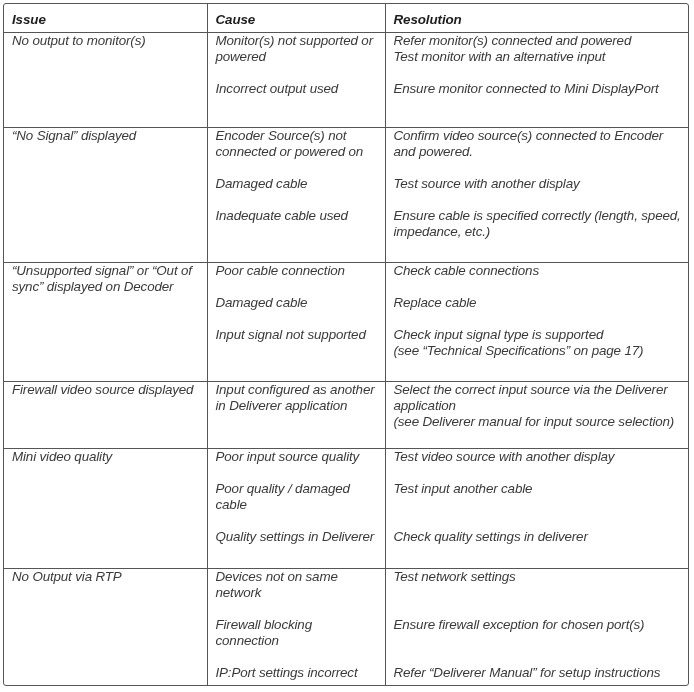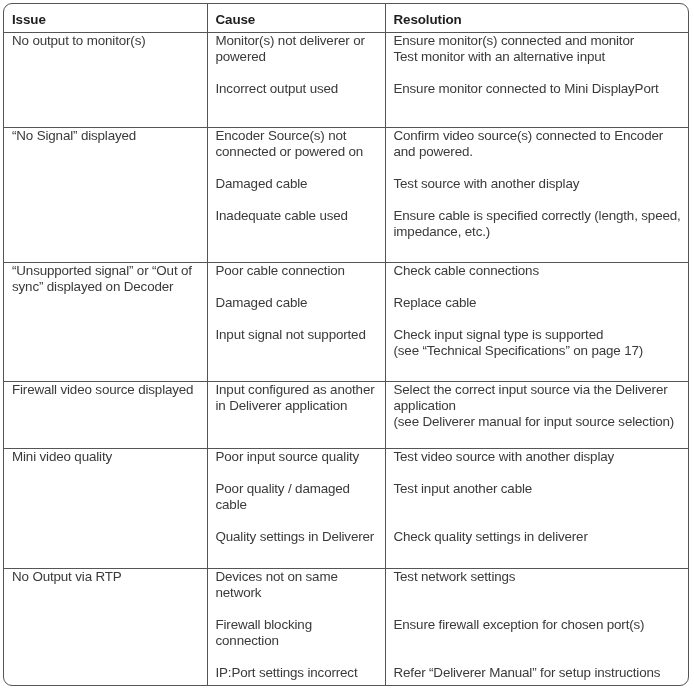--- a/index.html
+++ b/index.html
@@ -15,23 +15,24 @@
       font-family: "Liberation Sans", sans-serif;
       color: #3a3a3a;
     }
     .table-wrap {
       position: absolute;
       left: 3px;
       top: 3px;
       width: 684px;
       height: 681px;
       border: 1.5px solid #555555;
-      border-radius: 9px;
+      border-radius: 3px;
       overflow: hidden;
       box-sizing: content-box;
+      font-style: italic;
     }
     table {
       border-collapse: collapse;
       width: 100%;
       height: 100%;
       table-layout: fixed;
     }
     col.c1 { width: 203px; }
     col.c2 { width: 178px; }
     col.c3 { width: auto; }
@@ -92,30 +93,30 @@
       </tr>
     </thead>
     <tbody>
 
       <tr class="r1">
         <td>
           <span class="line">No output to monitor(s)</span>
         </td>
         <td class="cause">
           <span class="entry">
-            <span class="line">Monitor(s) not deliverer or</span>
+            <span class="line">Monitor(s) not supported or</span>
             <span class="line">powered</span>
           </span>
           <span class="entry">
             <span class="line">Incorrect output used</span>
           </span>
         </td>
         <td class="res">
           <span class="entry">
-            <span class="line">Ensure monitor(s) connected and monitor</span>
+            <span class="line">Refer monitor(s) connected and powered</span>
             <span class="line">Test monitor with an alternative input</span>
           </span>
           <span class="entry">
             <span class="line">Ensure monitor connected to Mini DisplayPort</span>
           </span>
         </td>
       </tr>
 
       <tr class="r2">
         <td>

